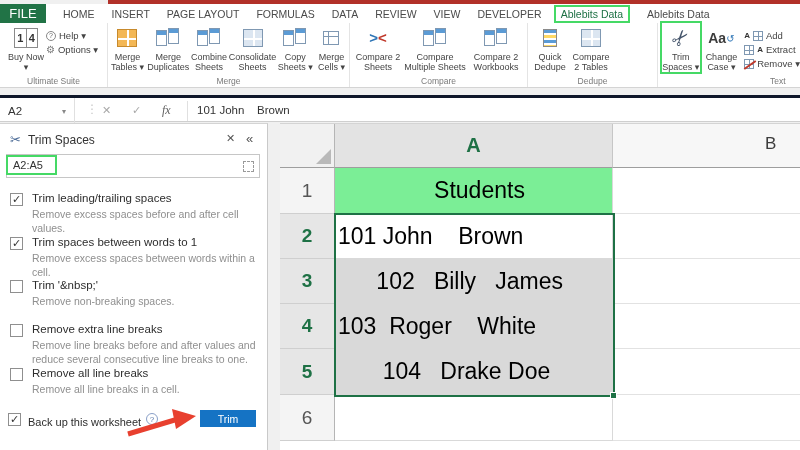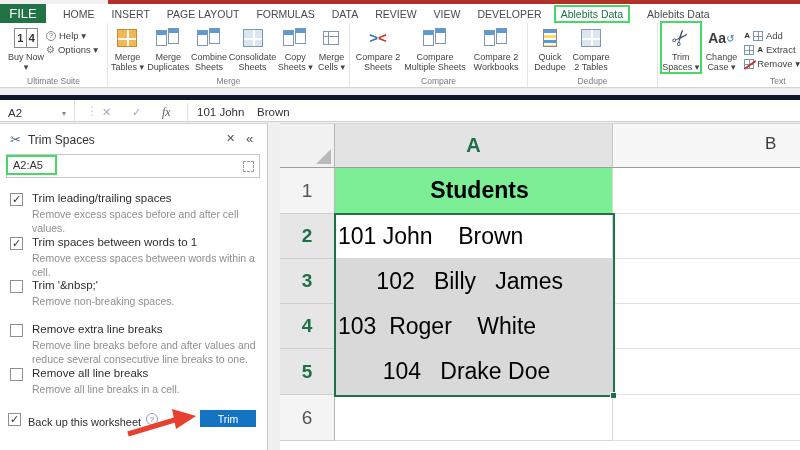--- a/index.html
+++ b/index.html
@@ -53,21 +53,21 @@
   .qmark { width:10px; height:10px; border:1px solid #888; border-radius:50%; font-size:7px; display:inline-flex; align-items:center; justify-content:center; color:#666; }
   .gearic { font-size:10px; color:#777; }
   .mgrid { width:10px; height:10px; border:1px solid #7f98b2; background:
      linear-gradient(#7f98b2,#7f98b2) 4px 0/1px 100% no-repeat,
      linear-gradient(#7f98b2,#7f98b2) 0 4px/100% 1px no-repeat,#fff; position:relative; display:inline-block; }
   .mA { font-size:8px; color:#333; font-weight:bold; }
   .rm-slash::after { content:""; position:absolute; left:-2px; top:4px; width:14px; height:2px; background:#c0392b; transform:rotate(-35deg); }
   .hl-box { outline:2px solid #45d965; }
 
   
-  .fbar { position:absolute; left:0; top:95px; width:800px; height:27px; background:#fff; border-top:5px solid #0f172a; border-bottom:1px solid #cfcfcf; font-size:11.5px; color:#333;padding-left:16px; }
+  .fbar { position:absolute; left:0; top:95px; width:800px; height:27px; background:#fff; border-top:3px solid #0f172a; border-bottom:1px solid #cfcfcf; font-size:11.5px; color:#333;padding-left:16px; }
   .namebox { position:absolute; left:0; top:0; width:75px; height:26px; border-right:1px solid #e0e0e0; display:flex; align-items:center; padding-left:8px; }
   .nb-caret { position:absolute; left:62px; top:9px; font-size:8px; color:#888; }
   .fdots { position:absolute; left:86px; top:4px; color:#c9c9c9; font-size:12px; }
   .fx-x { position:absolute; left:102px; top:6px; color:#a8a8a8; font-size:11px; }
   .fx-ok { position:absolute; left:132px; top:6px; color:#a8a8a8; font-size:11px; }
   .fx-fx { position:absolute; left:162px; top:5px; color:#5f5f5f; font-size:12px; font-style:italic; font-family:"Liberation Serif", serif; }
   .fx-vline { position:absolute; left:187px; top:3px; height:20px; border-left:1px solid #e0e0e0; }
   .fvalue { position:absolute; left:197px; top:6px; }
 
   
@@ -98,21 +98,21 @@
   .corner i { position:absolute; right:3px; bottom:3px; width:0; height:0; border-left:15px solid transparent; border-bottom:15px solid #b9b9b9; }
   .hdrA { left:55px; width:278px; background:#e3e3e3; border-right:1px solid #c6c6c6; display:flex; align-items:center; justify-content:center; font-size:20px; font-weight:bold; color:#1e7145; }
   .hdrB { left:333px; width:187px; background:#f7f7f7; font-size:17px; color:#3c3c3c; }
   .hdrB span { position:absolute; left:152px; top:10px; }
   .rownum { position:absolute; left:0; width:55px; border-right:1px solid #b5b5b5; border-bottom:1px solid #cfcfcf; display:flex; align-items:center; justify-content:center; font-size:19px; color:#555; background:#f4f4f4; }
   .rownum.sel { color:#1e7145; font-weight:bold; background:#e6e6e6; }
   .cellA { position:absolute; left:55px; width:278px; border-right:1px solid #d9d9d9; border-bottom:1px solid #d9d9d9; display:flex; align-items:center; font-size:23px; color:#000; padding-left:3px; overflow:hidden; }
   .cellB { position:absolute; left:333px; width:187px; border-bottom:1px solid #e2e2e2; }
   .r1 { top:44px; height:46px; } .r2 { top:90px; height:45px; } .r3 { top:135px; height:45px; }
   .r4 { top:180px; height:45px; } .r5 { top:225px; height:46px; } .r6 { top:271px; height:46px; }
-  .students { background:#7bee96; justify-content:center; font-weight:bold; padding-left:12px; }
+  .students { background:#7bee96; justify-content:center; font-weight:normal; padding-left:12px; }
   .gray { background:#d9d9d9; }
   .selbox { position:absolute; left:54px; top:89px; width:281px; height:184px; border:2px solid #1e7145; pointer-events:none; }
   .handle { position:absolute; right:-4px; bottom:-4px; width:7px; height:7px; background:#1e7145; border:1px solid #fff; }
 </style>
 </head>
 <body>
 
 <div class="red-strip"></div>
 
 <div class="tabbar">

